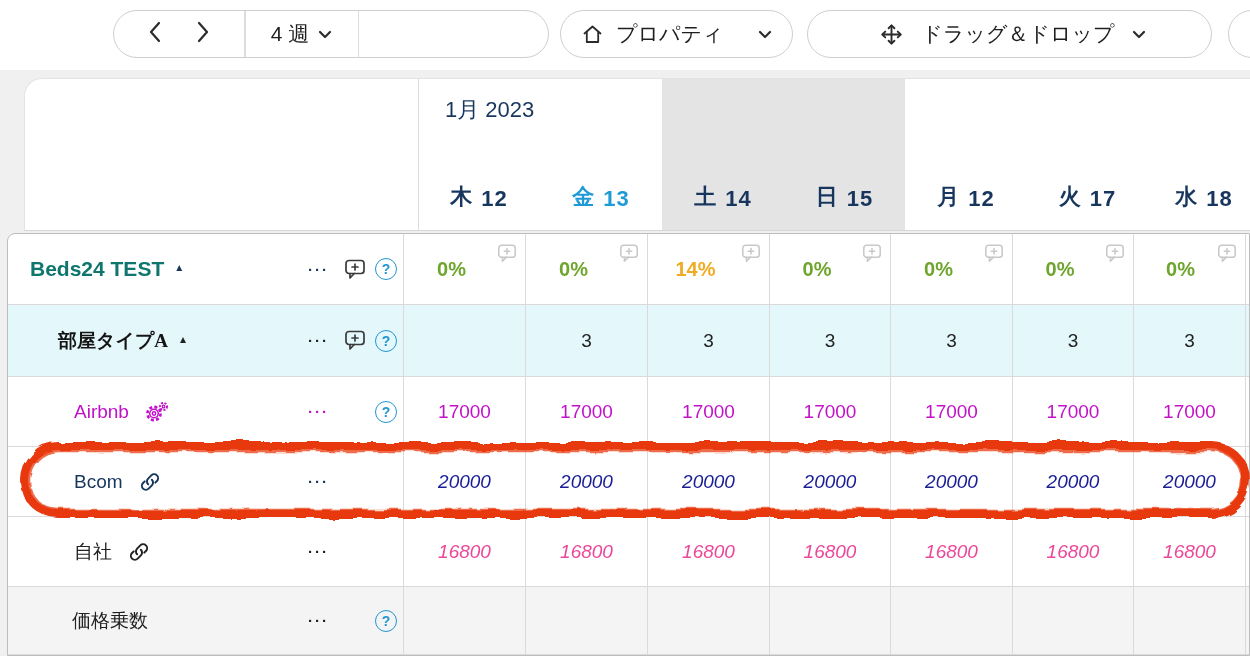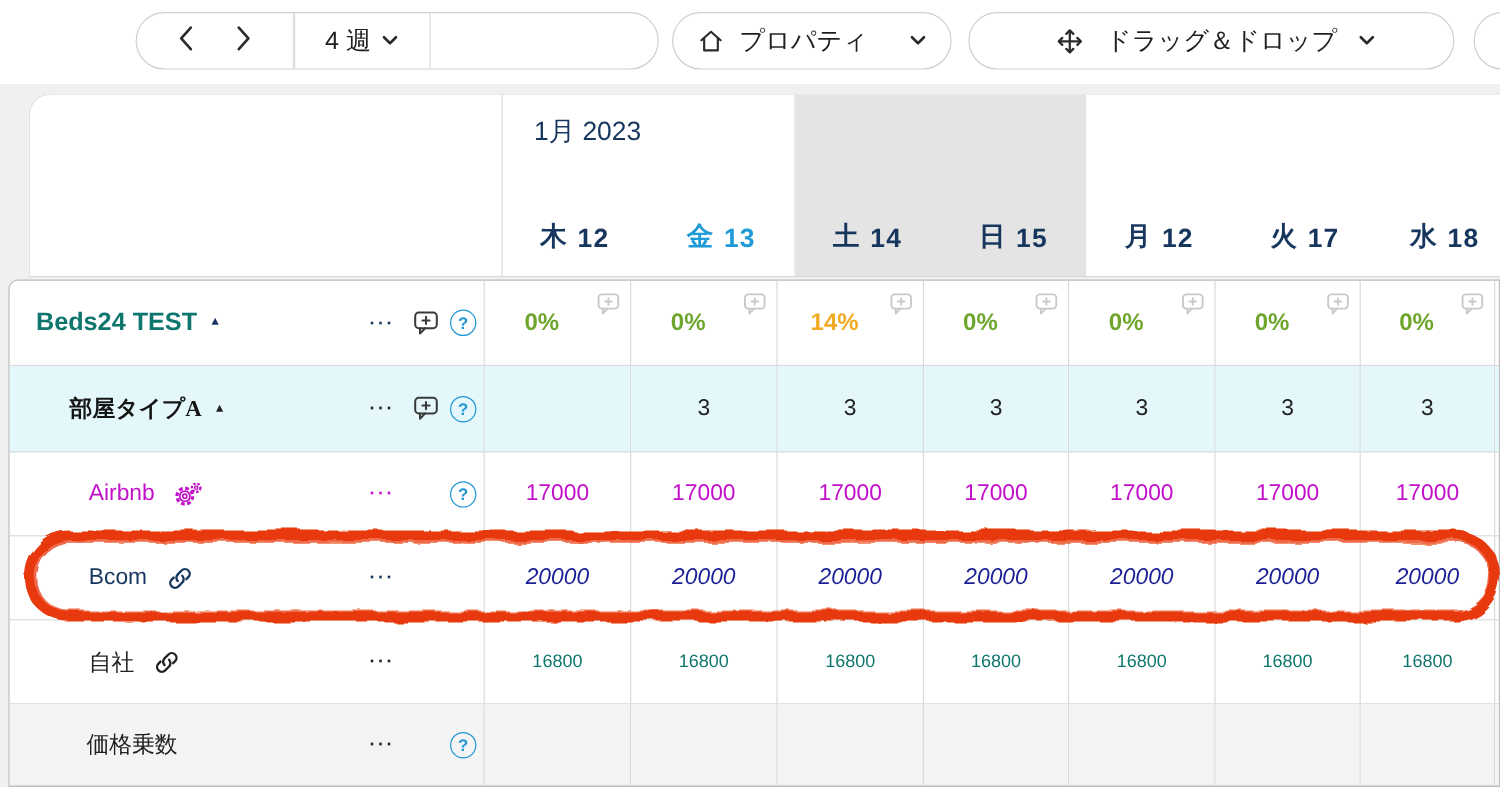--- a/index.html
+++ b/index.html
@@ -54,21 +54,21 @@
   .i-bubble { position:absolute; right:36px; cursor:pointer; display:flex; }
   .i-help { position:absolute; right:6px; width:22px; height:22px; border:1.6px solid #2196d3;
     border-radius:50%; color:#2196d3; font-size:14px; font-weight:bold; display:flex;
     align-items:center; justify-content:center; cursor:pointer; }
   .v-pct { font-size:20px; font-weight:bold; color:#6ea52d; margin-right:26px; }
   .v-pct.warn { color:#f0ab22; }
   .pct-bubble { position:absolute; right:7px; top:9px; cursor:pointer; display:flex; }
   .v-room { font-size:19px; color:#222; }
   .v-airbnb { font-size:19px; color:#c211c9; }
   .v-bcom { font-size:19px; font-style:italic; color:#1b1f96; }
-  .v-own { font-size:15px; color:#0f766e; }
+  .v-own { font-size:19px; font-style:italic; color:#ec4899; }
   .ch-icon { margin-left:16px; display:flex; }
   .c-magenta { color:#c211c9;text-align:right; }
   .c-navy { color:#17365e; }
   .c-dark { color:#222; }
 
   
   .annotation { position:absolute; left:0; top:0; width:1250px; height:656px; pointer-events:none; z-index:50; }
 </style>
 </head>
 <body>

